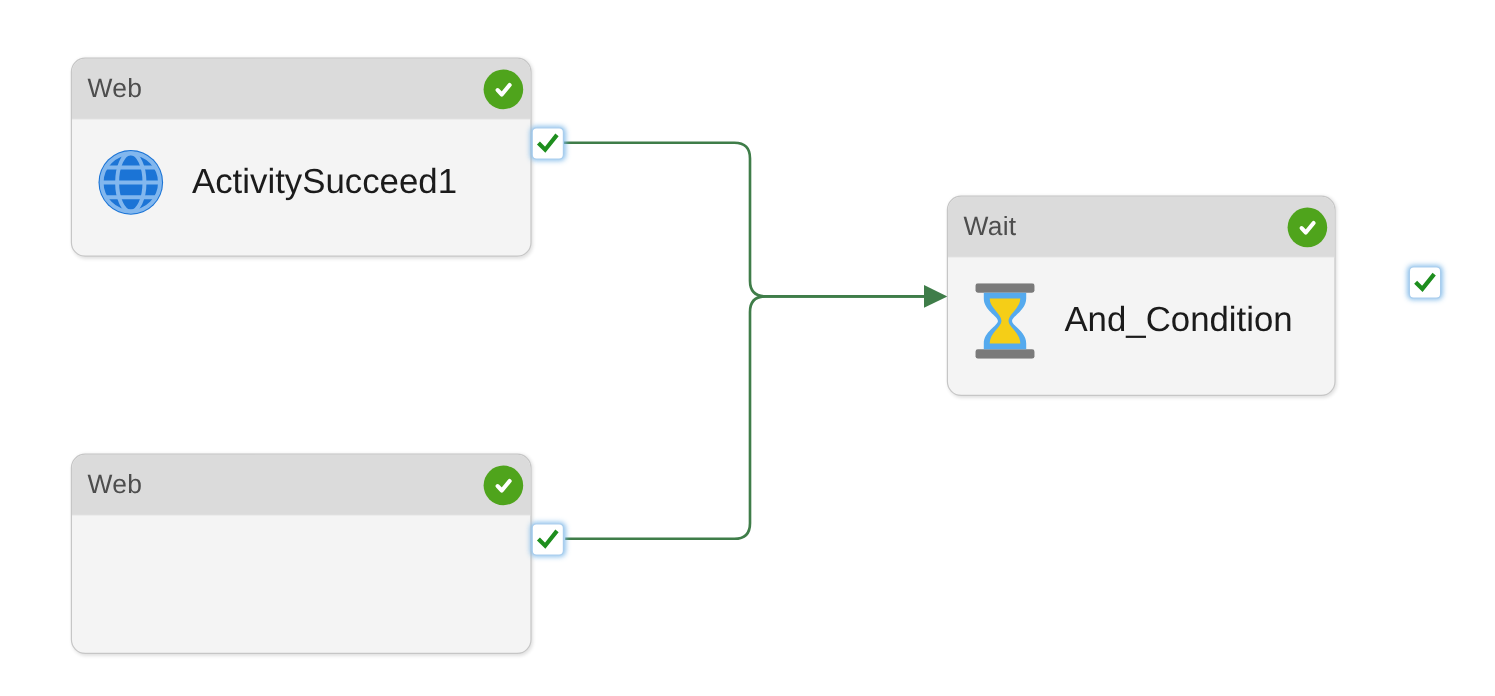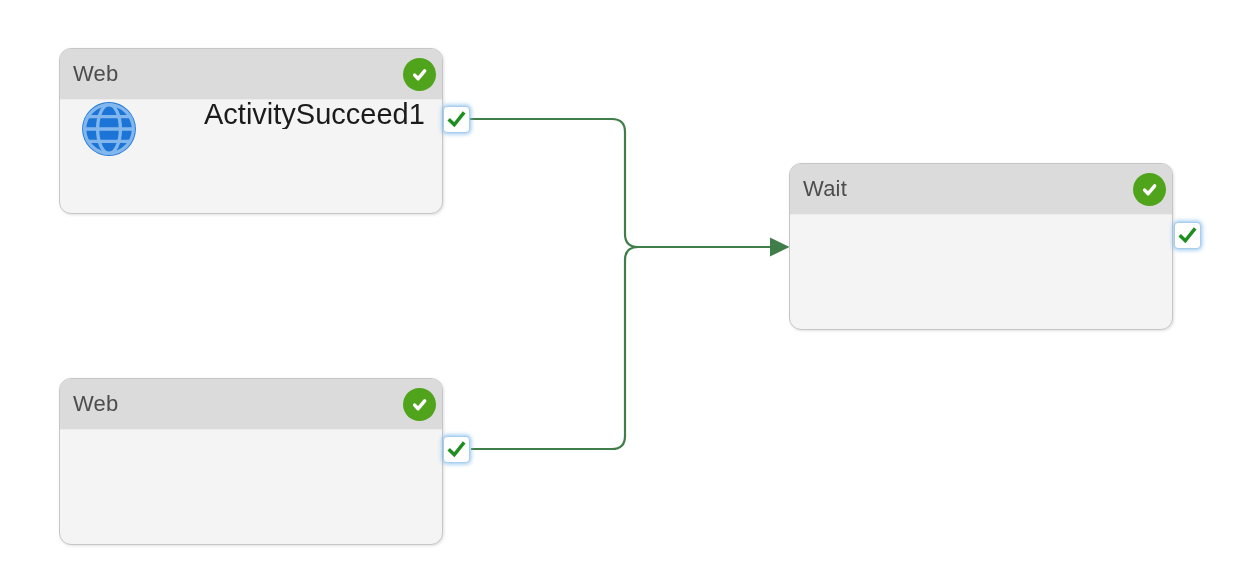--- a/index.html
+++ b/index.html
@@ -49,23 +49,22 @@
   .status-badge{
     width:33px;height:33px;border-radius:50%;
     background:var(--status-badge-green);
     display:flex;align-items:center;justify-content:center;
     flex:0 0 33px;
   }
   .status-badge svg{width:23px;height:23px;display:block;}
   .badge-check{fill:none;stroke:#ffffff;stroke-width:3.6;stroke-linecap:round;stroke-linejoin:round;}
   .node-body{
     flex:1;
-    display:flex;align-items:flex-start;
+    display:flex;align-items:center;
     padding:0 10px 9px 20px;
-    gap:44px;
   }
   .activity-icon{display:block;flex:0 0 auto;}
   .activity-icon svg{display:block;}
   .activity-name{
     font-size:29px;color:var(--node-name-text);
     margin-left:22px;line-height:1;
     white-space:nowrap;overflow:hidden;text-overflow:ellipsis;
   }
   .port{
     position:absolute;
@@ -134,28 +133,39 @@
           </svg>
       </span>
     </div>
   </div>
   <div class="port" style="left: 443px; top: 436px; width: 27px; height: 27px;">
     <svg viewBox="0 0 24 24">
         <path class="port-check" d="M4.5,13 L9.5,18 L19.5,5.5"></path>
       </svg>
   </div>
 
-  <div class="node" style="left: 789px; top: 163px; width: 384px; height: 167px;">
+  <div class="node" style="left: 789px; top: 163px; width: 324px; height: 167px;">
     <div class="node-header">
       <span class="type-label">Wait</span>
       <span class="status-badge">
         <svg viewBox="0 0 24 24">
             <path class="badge-check" d="M7,12.6 L10.6,16.4 L17.4,8.2"></path>
           </svg>
       </span>
+    </div>
+    <div class="node-body">
+      <span class="activity-icon">
+        <svg width="55" height="63" viewBox="0 0 56 64">
+          <rect class="hg-bar" x="3" y="0" width="50" height="8" rx="2"></rect>
+          <rect class="hg-bar" x="3" y="56" width="50" height="8" rx="2"></rect>
+          <path class="hg-glass" d="M10,8 H46 V13 C46,23 34,28 34,32 C34,36 46,41 46,51 V56 H10 V51 C10,41 22,36 22,32 C22,28 10,23 10,13 Z"></path>
+          <path class="hg-sand" d="M15,13 H41 C41,21 31,26 31,32 C31,37 41,42 41,51 H15 C15,42 25,37 25,32 C25,26 15,21 15,13 Z"></path>
+        </svg>
+      </span>
+      <span class="activity-name">And_Condition</span>
     </div>
   </div>
   <div class="port" style="left: 1174px; top: 222px; width: 27px; height: 27px;">
     <svg viewBox="0 0 24 24">
         <path class="port-check" d="M4.5,13 L9.5,18 L19.5,5.5"></path>
       </svg>
   </div>
 
 </div>
 

